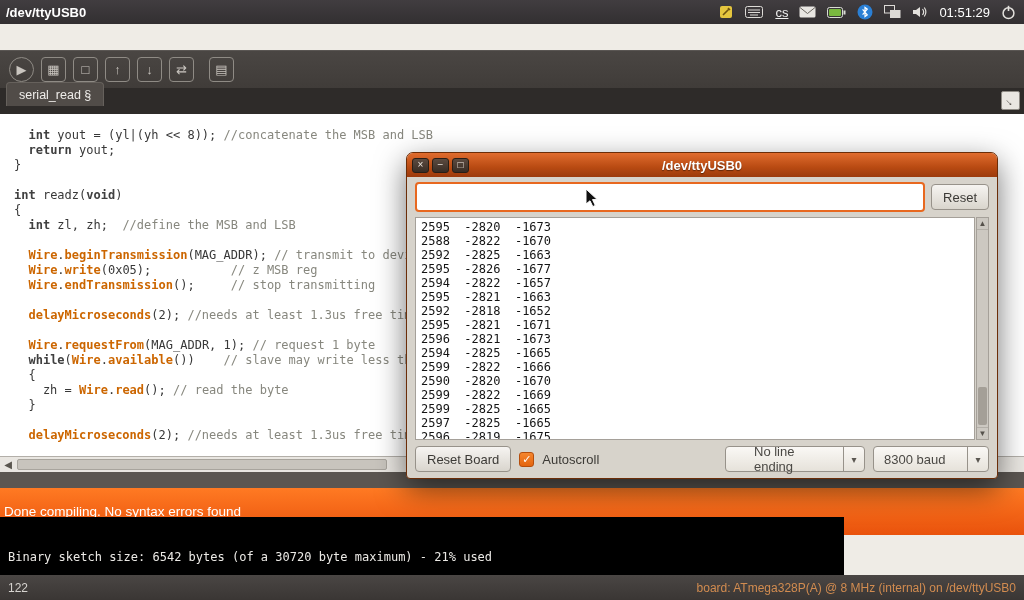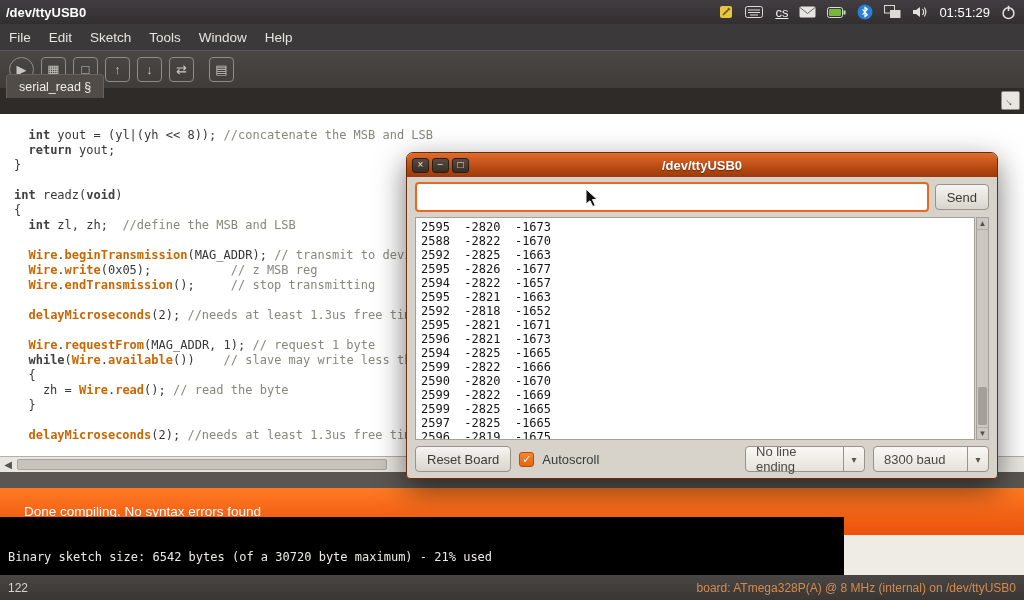--- a/index.html
+++ b/index.html
@@ -29,21 +29,21 @@
   .toolbar-buttons { display:flex; align-items:center; gap:7px; padding-left:9px; }
   .tool-btn { width:25px; height:25px; border:1px solid #8f8b85; border-radius:4px;
               color:#c9c5bf; display:flex; align-items:center; justify-content:center;
               font-size:13px; line-height:1; }
   .tool-verify { border-radius:50%; }
   .tool-serial-monitor { margin-left:8px; }
 
   
   .tabbar { position:absolute; top:88px; left:0; width:1024px; height:26px;
             background:#2e2b29; z-index:4; }
-  .tab { position:absolute; left:6px; bottom:16px; height:24px; background:#514c48;
+  .tab { position:absolute; left:6px; bottom:8px; height:24px; background:#514c48;
          color:#efedea; font-size:12.5px; padding:0 12px; display:flex; align-items:center;
          border-radius:4px 4px 0 0; border:1px solid #66615c; border-bottom:none; }
   .tab-menu-btn { position:absolute; right:4px; top:3px; width:19px; height:19px;
                   background:#e9e6e1; border:1px solid #8f8b85; border-radius:2px;
                   display:flex; align-items:center; justify-content:center; color:#4a4640; font-size:11px; }
   .tab-menu-btn span { display:inline-block; transform:rotate(45deg); }
 
   
   .editor { position:absolute; top:114px; left:0; width:1024px; height:342px; background:#ffffff;
             font-family:"DejaVu Sans Mono", monospace; font-size:12px; line-height:15px;
@@ -62,21 +62,21 @@
                    color:#5a564f; font-size:10px; }
   .hscroll-thumb { position:absolute; left:17px; top:2px; width:370px; height:11px;
                    background:#c8c4bd; border:1px solid #a8a49d; border-radius:2px; }
 
   
   .splitter { position:absolute; top:472px; left:0; width:1024px; height:16px; background:#5b5651; z-index:1; }
 
   
   .statusbar { position:absolute; top:488px; left:0; width:1024px; height:47px;
                background:linear-gradient(#ff7a23,#e9520c); color:#ffffff; font-size:13.5px;
-               display:flex; align-items:center; padding-left:24px; z-index:1; }
+               display:flex; align-items:center; padding-left:4px; z-index:1; }
 
   
   .console { position:absolute; top:517px; left:0; width:844px; height:58px; background:#000000;
              color:#eceae6; font-family:"DejaVu Sans Mono", monospace; font-size:12px;
              padding:33px 0 0 8px; z-index:1; }
 
   
   .footer { position:absolute; top:575px; left:0; width:1024px; height:25px;
             background:linear-gradient(#4a4644,#3a3634); display:flex; align-items:center;
             padding:0 8px; z-index:1; }
@@ -119,21 +119,21 @@
   .sm-controls { flex:0 0 38px; display:flex; align-items:center; gap:8px; padding:6px 8px; }
   .checkbox { width:15px; height:15px; background:linear-gradient(#f5862e,#e4650f);
               border:1px solid #b54e0c; border-radius:3px; color:#fff; font-size:11px;
               display:flex; align-items:center; justify-content:center; line-height:1; }
   .check-label { font-size:13px; color:#3c3a36; }
   .dropdown { display:flex; align-items:stretch; height:26px; border:1px solid #97928a;
               border-radius:4px; background:linear-gradient(#faf8f5,#e6e2da); font-size:13px; }
   .dd-label { display:flex; align-items:center; padding:0 10px; color:#4a4844; }
   .dd-arrow { width:21px; border-left:1px solid #97928a; display:flex; align-items:center;
               justify-content:center; color:#5a5650; font-size:10px; }
-  .dd-line-ending { margin-left:auto; width:120px; }
+  .dd-line-ending { margin-left:auto; width:140px;padding-left:18px; }
   .dd-line-ending .dd-label { flex:1; }
   .dd-baud { width:116px; }
   .dd-baud .dd-label { flex:1; }
 
   
   .cursor { position:absolute; left:585px; top:188px; z-index:30; }
 </style>
 </head>
 <body>
 
@@ -191,28 +191,20 @@
       <span class="tray-clock">01:51:29</span>
       <span>
         <svg width="15" height="15">
             <circle cx="7.5" cy="8.2" r="5.4" fill="none" stroke="#e3e1dd" stroke-width="1.5"></circle>
             <line x1="7.5" y1="0.8" x2="7.5" y2="6" stroke="#e3e1dd" stroke-width="1.6"></line>
           </svg>
       </span>
     </div>
   </div>
 
-  <div class="menubar">
-      <div class="menu-item">File</div>
-      <div class="menu-item">Edit</div>
-      <div class="menu-item">Sketch</div>
-      <div class="menu-item">Tools</div>
-      <div class="menu-item">Window</div>
-      <div class="menu-item">Help</div>
-    </div>
 
   <div class="toolbar">
     <div class="toolbar-buttons">
         <div class="tool-btn tool-verify">▶</div>
         <div class="tool-btn tool-stop">▦</div>
         <div class="tool-btn tool-new">□</div>
         <div class="tool-btn tool-open">↑</div>
         <div class="tool-btn tool-save">↓</div>
         <div class="tool-btn tool-upload">⇄</div>
         <div class="tool-btn tool-serial-monitor">▤</div>
@@ -252,21 +244,21 @@
     <div class="sm-titlebar">
       <span class="sm-title">/dev/ttyUSB0</span>
       <div class="win-btns">
           <div class="win-btn">×</div>
           <div class="win-btn">−</div>
           <div class="win-btn">□</div>
         </div>
     </div>
     <div class="sm-input-row">
       <input class="sm-input" type="text" value="" style="">
-      <button class="btn">Send</button>
+      <button class="btn">Reset</button>
     </div>
     <div class="sm-output-wrap">
       <div class="sm-output"><div class="sm-line">2595  -2820  -1673</div><div class="sm-line">2588  -2822  -1670</div><div class="sm-line">2592  -2825  -1663</div><div class="sm-line">2595  -2826  -1677</div><div class="sm-line">2594  -2822  -1657</div><div class="sm-line">2595  -2821  -1663</div><div class="sm-line">2592  -2818  -1652</div><div class="sm-line">2595  -2821  -1671</div><div class="sm-line">2596  -2821  -1673</div><div class="sm-line">2594  -2825  -1665</div><div class="sm-line">2599  -2822  -1666</div><div class="sm-line">2590  -2820  -1670</div><div class="sm-line">2599  -2822  -1669</div><div class="sm-line">2599  -2825  -1665</div><div class="sm-line">2597  -2825  -1665</div><div class="sm-line">2596  -2819  -1675</div></div>
       <div class="sm-scrollbar">
         <div class="scroll-arrow up">▲</div>
         <div class="scroll-thumb"></div>
         <div class="scroll-arrow down">▼</div>
       </div>
     </div>
     <div class="sm-controls">

